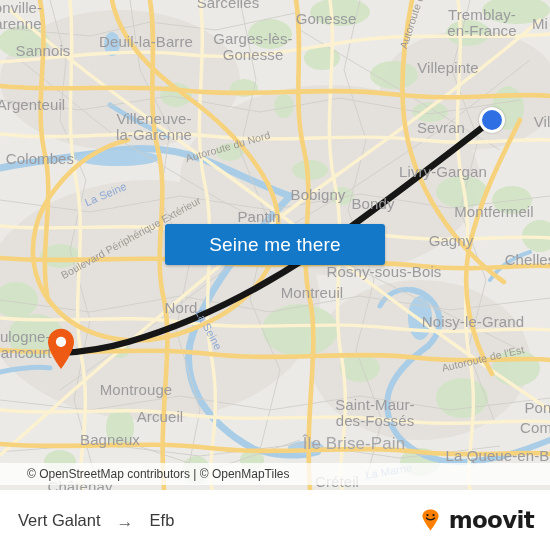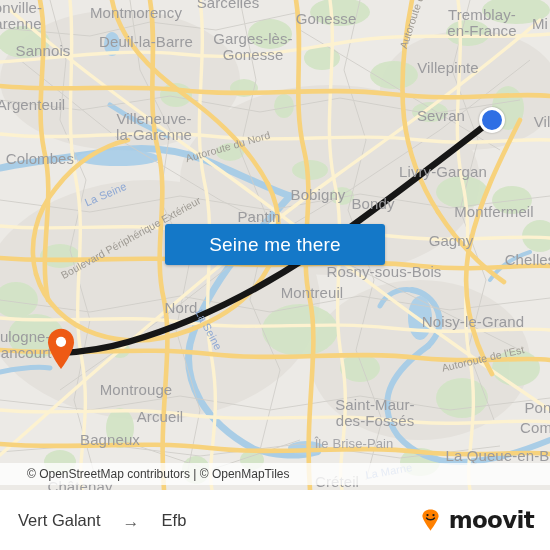--- a/index.html
+++ b/index.html
@@ -46,21 +46,21 @@
     color: #9a9a9d;
     font-family: "Liberation Sans", sans-serif;
     font-weight: 400;
     white-space: nowrap;
     letter-spacing: 0.1px;
     line-height: 1.08;
     text-align: center;
     transform: translate(-50%, -50%);
   }
   .mlabel.city    { font-size: 15px; color: #9b9b9e; }
-  .mlabel.city-sm { font-size: 13px; color: #a6a6a9; }
+  .mlabel.city-sm { font-size: 17px; color: #a6a6a9; }
   .mlabel.road {
     font-size: 10.5px;
     color: #9e9a93;
     font-weight: 400;
   }
   .mlabel.water {
     font-size: 11px;
     color: #8ea8d4;
     font-weight: 400;
   }
@@ -130,21 +130,21 @@
     background: #ffffff;
     display: flex;
     align-items: center;
     justify-content: space-between;
     box-sizing: border-box;
     padding: 0 16px 0 18px;
   }
   .route-summary {
     display: flex;
     align-items: flex-end;
-    gap: 22px;
+    gap: 16px;
     font-size: 16.5px;
     color: #3a3a3a;
     font-family: "Liberation Sans", sans-serif;
   }
   .route-arrow {
     color: #5e5e5e;
     font-size: 17px;
     line-height: 1;
     display: inline-block;
   }
@@ -291,32 +291,31 @@
       </g>
 
       <g>
         <path d="M492 120 C 430 168, 370 214, 318 250 C 256 292, 190 324, 128 342
                  C 104 349, 80 352, 60 353" fill="none" stroke="#161616" stroke-width="6.5" stroke-linecap="round" stroke-linejoin="round"></path>
       </g>
     </svg>
 
     <div class="map-labels">
         <div class="mlabel city" style="left: 18px; top: 16px;">onville-<br>arenne</div>
-        <div class="mlabel city" style="left: 136px; top: 13px;">Montmorency</div>
         <div class="mlabel city" style="left: 228px; top: 3px;">Sarcelles</div>
         <div class="mlabel city" style="left: 326px; top: 19px;">Gonesse</div>
         <div class="mlabel city" style="left: 482px; top: 23px;">Tremblay-<br>en-France</div>
         <div class="mlabel city" style="left: 540px; top: 24px;">Mi</div>
         <div class="mlabel city" style="left: 146px; top: 42px;">Deuil-la-Barre</div>
         <div class="mlabel city" style="left: 253px; top: 47px;">Garges-lès-<br>Gonesse</div>
         <div class="mlabel city" style="left: 43px; top: 51px;">Sannois</div>
         <div class="mlabel city" style="left: 448px; top: 68px;">Villepinte</div>
         <div class="mlabel city" style="left: 31px; top: 105px;">Argenteuil</div>
         <div class="mlabel city" style="left: 154px; top: 127px;">Villeneuve-<br>la-Garenne</div>
-        <div class="mlabel city" style="left: 441px; top: 116px; text-align: center;">Sevran</div>
+        <div class="mlabel city" style="left: 441px; top: 128px; text-align: center;">Sevran</div>
         <div class="mlabel city" style="left: 542px; top: 122px;">Vil</div>
         <div class="mlabel road" style="left: 228px; top: 147px; transform: translate(-50%, -50%) rotate(-16deg);">Autoroute du Nord</div>
         <div class="mlabel road" style="left: 412px; top: 22px; transform: translate(-50%, -50%) rotate(-72deg);">Autoroute d</div>
         <div class="mlabel city" style="left: 40px; top: 159px;">Colombes</div>
         <div class="mlabel city" style="left: 443px; top: 172px;">Livry-Gargan</div>
         <div class="mlabel city" style="left: 318px; top: 195px;">Bobigny</div>
         <div class="mlabel city" style="left: 373px; top: 204px;">Bondy</div>
         <div class="mlabel water" style="left: 106px; top: 195px; transform: translate(-50%, -50%) rotate(-23deg);">La Seine</div>
         <div class="mlabel city" style="left: 494px; top: 212px;">Montfermeil</div>
         <div class="mlabel city" style="left: 259px; top: 217px;">Pantin</div>

